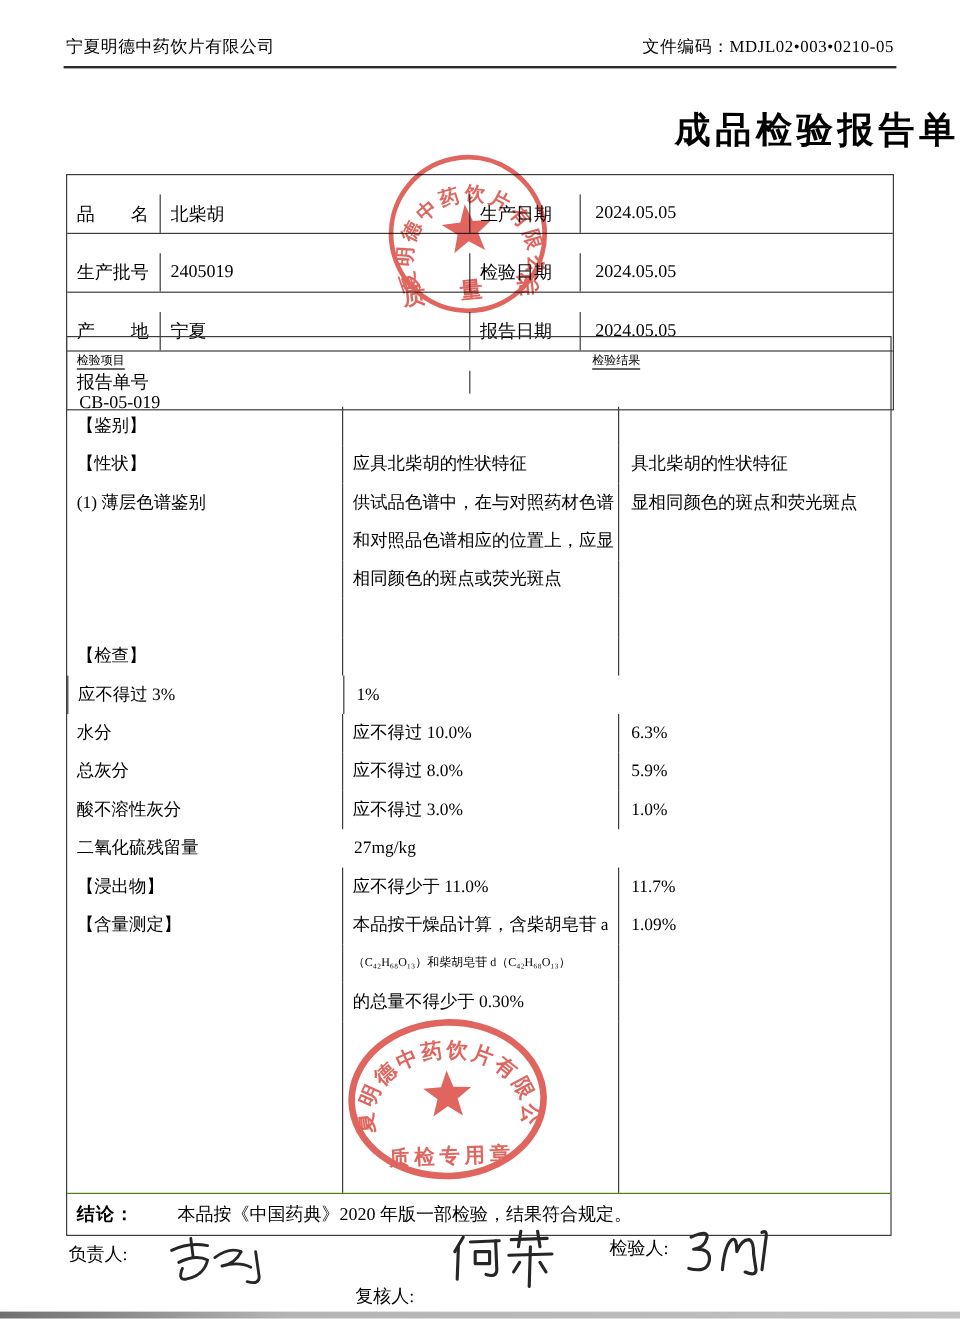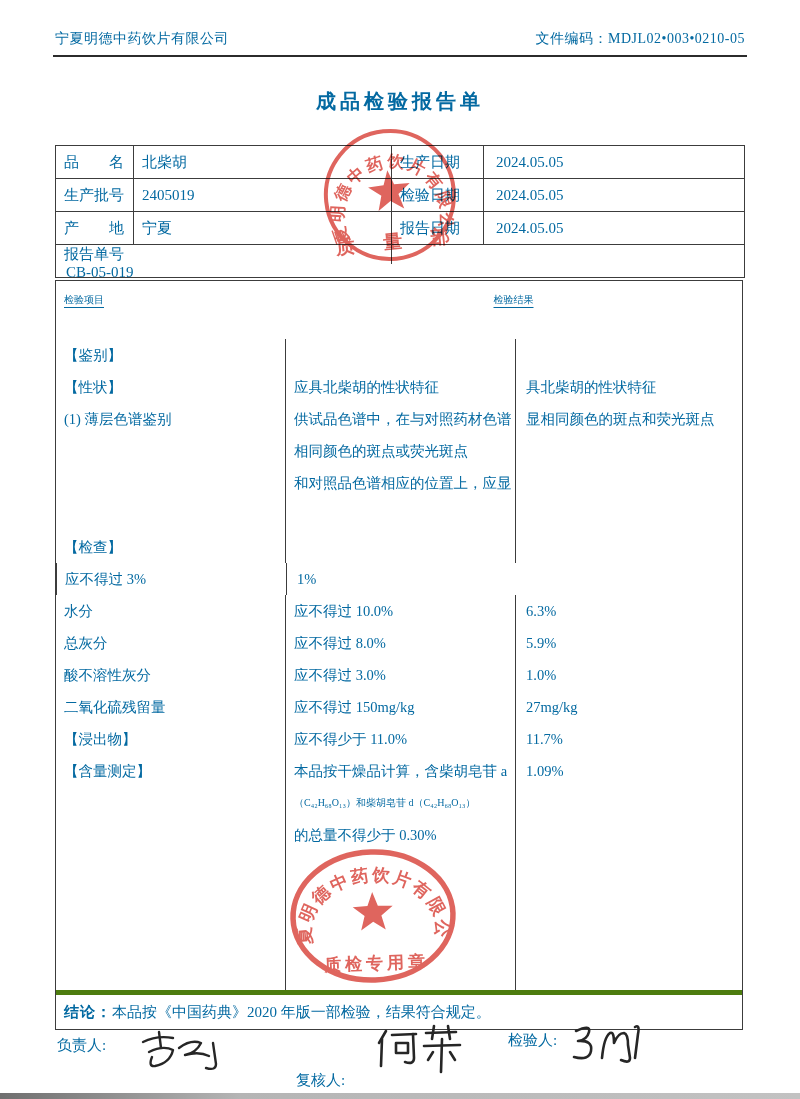--- a/index.html
+++ b/index.html
@@ -1,26 +1,26 @@
 <!DOCTYPE html>
 <html><head>
 <meta charset="utf-8">
 <style>
   html,body{margin:0;padding:0;background:#e8e8e8;}
   .page{
     position:relative;width:800px;height:1099px;margin:0 auto;background:#ffffff;
-    font-family:"Liberation Serif","DejaVu Serif",serif;color:#0369a1;overflow:hidden;
+    font-family:"Liberation Serif","DejaVu Serif",serif;color:#000000;overflow:hidden;
   }
   
   .doc-header{position:absolute;left:55px;right:55px;top:30px;display:flex;justify-content:space-between;font-size:14px;letter-spacing:.5px;}
   .header-rule{position:absolute;left:53px;right:53px;top:55px;height:2px;background:#2b2b2b;}
-  .doc-title{position:absolute;left:0;right:0;top:88px;text-align:center;font-size:20px;font-weight:bold;letter-spacing:4px;}
+  .doc-title{position:absolute;left:0;right:0;top:88px;text-align:right;font-size:30px;font-weight:bold;letter-spacing:4px;}
   
   .info-table{position:absolute;left:55px;top:145px;width:688px;border:1px solid #3c3c3c;}
-  .i-row{display:flex;height:32px;border-bottom:1px solid #3c3c3c;}
+  .i-row{display:flex;height:32px;border-bottom:1px solid #3c3c3c;margin-top:16px;}
   .i-row:last-child{border-bottom:none;flex-direction:column;}
   .i-cell{display:flex;align-items:center;font-size:15px;box-sizing:border-box;padding-left:8px;}
   .c-l1{width:78px;border-right:1px solid #3c3c3c;}
   .c-v1{width:258px;border-right:1px solid #3c3c3c;}
   .c-l2{width:92px;border-right:1px solid #3c3c3c;}
   .c-v2{flex:1;padding-left:12px;}
   .c-rl{width:336px;border-right:1px solid #3c3c3c;}
   .c-rv{flex:1;padding-left:10px;}
   
   .main-table{position:absolute;left:55px;top:280px;width:688px;height:750px;border:1px solid #3c3c3c;box-sizing:border-box;display:flex;flex-direction:column;}
@@ -29,21 +29,21 @@
   .mt-c1{width:229px;box-sizing:border-box;padding-left:8px;}
   .mt-c2{width:231px;box-sizing:border-box;padding-left:8px;border-left:1px solid #3c3c3c;border-right:1px solid #3c3c3c;}
   .mt-c3{flex:1;box-sizing:border-box;padding-left:10px;}
   .hdr-row{height:58px;font-size:10px;}
   .hdr-row .mt-c1{padding-top:12px;}
   .hdr-row .mt-c2,.hdr-row .mt-c3{padding-top:12px;text-align:center;padding-left:0;}
   .hdr-row span{text-decoration:underline;text-underline-offset:4px;}
   .line-row{height:32px;font-size:14.5px;line-height:32px;white-space:nowrap;}
   .fml .mt-c2{font-size:10px;}
   .filler-row{flex:1;}
-  .conclusion-row{height:34px;border-top:5px solid #4d7c0f;display:flex;align-items:center;padding-left:8px;font-size:15px;}
+  .conclusion-row{height:34px;border-top:1px solid #4d7c0f;display:flex;align-items:center;padding-left:8px;font-size:15px;gap:36px;}
   .conclusion-row b{letter-spacing:1px;}
   
   .stamp{position:absolute;mix-blend-mode:multiply;opacity:.82;}
   .stamp-top{left:318px;top:126px;transform:rotate(-6deg);}
   .stamp-bottom{left:285px;top:845px;transform:rotate(-2deg);}
   
   .sig-label{position:absolute;font-size:15px;}
   .sig{position:absolute;}
   
   .page-edge{position:absolute;left:0;right:0;bottom:0;height:6px;background:linear-gradient(to right,#6f6f6f,#b5b5b5 30%,#c2c2c2);}
@@ -113,26 +113,26 @@
         <div class="mt-c2">应具北柴胡的性状特征</div>
         <div class="mt-c3">具北柴胡的性状特征</div>
       </div>
       <div class="mt-row line-row">
         <div class="mt-c1">(1) 薄层色谱鉴别</div>
         <div class="mt-c2">供试品色谱中，在与对照药材色谱</div>
         <div class="mt-c3">显相同颜色的斑点和荧光斑点</div>
       </div>
       <div class="mt-row line-row">
         <div class="mt-c1"></div>
+        <div class="mt-c2">和对照品色谱相应的位置上，应显</div>
+        <div class="mt-c3"></div>
+      </div>
+      <div class="mt-row line-row">
+        <div class="mt-c1"></div>
         <div class="mt-c2">相同颜色的斑点或荧光斑点</div>
-        <div class="mt-c3"></div>
-      </div>
-      <div class="mt-row line-row">
-        <div class="mt-c1"></div>
-        <div class="mt-c2">和对照品色谱相应的位置上，应显</div>
         <div class="mt-c3"></div>
       </div>
       <div class="mt-row line-row">
         <div class="mt-c1"></div>
         <div class="mt-c2"></div>
         <div class="mt-c3"></div>
       </div>
       <div class="mt-row line-row">
         <div class="mt-c1">【检查】</div>
         <div class="mt-c2"></div>
@@ -152,21 +152,20 @@
         <div class="mt-c2">应不得过 8.0%</div>
         <div class="mt-c3">5.9%</div>
       </div>
       <div class="mt-row line-row">
         <div class="mt-c1">酸不溶性灰分</div>
         <div class="mt-c2">应不得过 3.0%</div>
         <div class="mt-c3">1.0%</div>
       </div>
       <div class="mt-row line-row">
         <div class="mt-c1">二氧化硫残留量</div>
-        <div class="mt-c2">应不得过 150mg/kg</div>
         <div class="mt-c3">27mg/kg</div>
       </div>
       <div class="mt-row line-row">
         <div class="mt-c1">【浸出物】</div>
         <div class="mt-c2">应不得少于 11.0%</div>
         <div class="mt-c3">11.7%</div>
       </div>
       <div class="mt-row line-row">
         <div class="mt-c1">【含量测定】</div>
         <div class="mt-c2">本品按干燥品计算，含柴胡皂苷 a</div>

